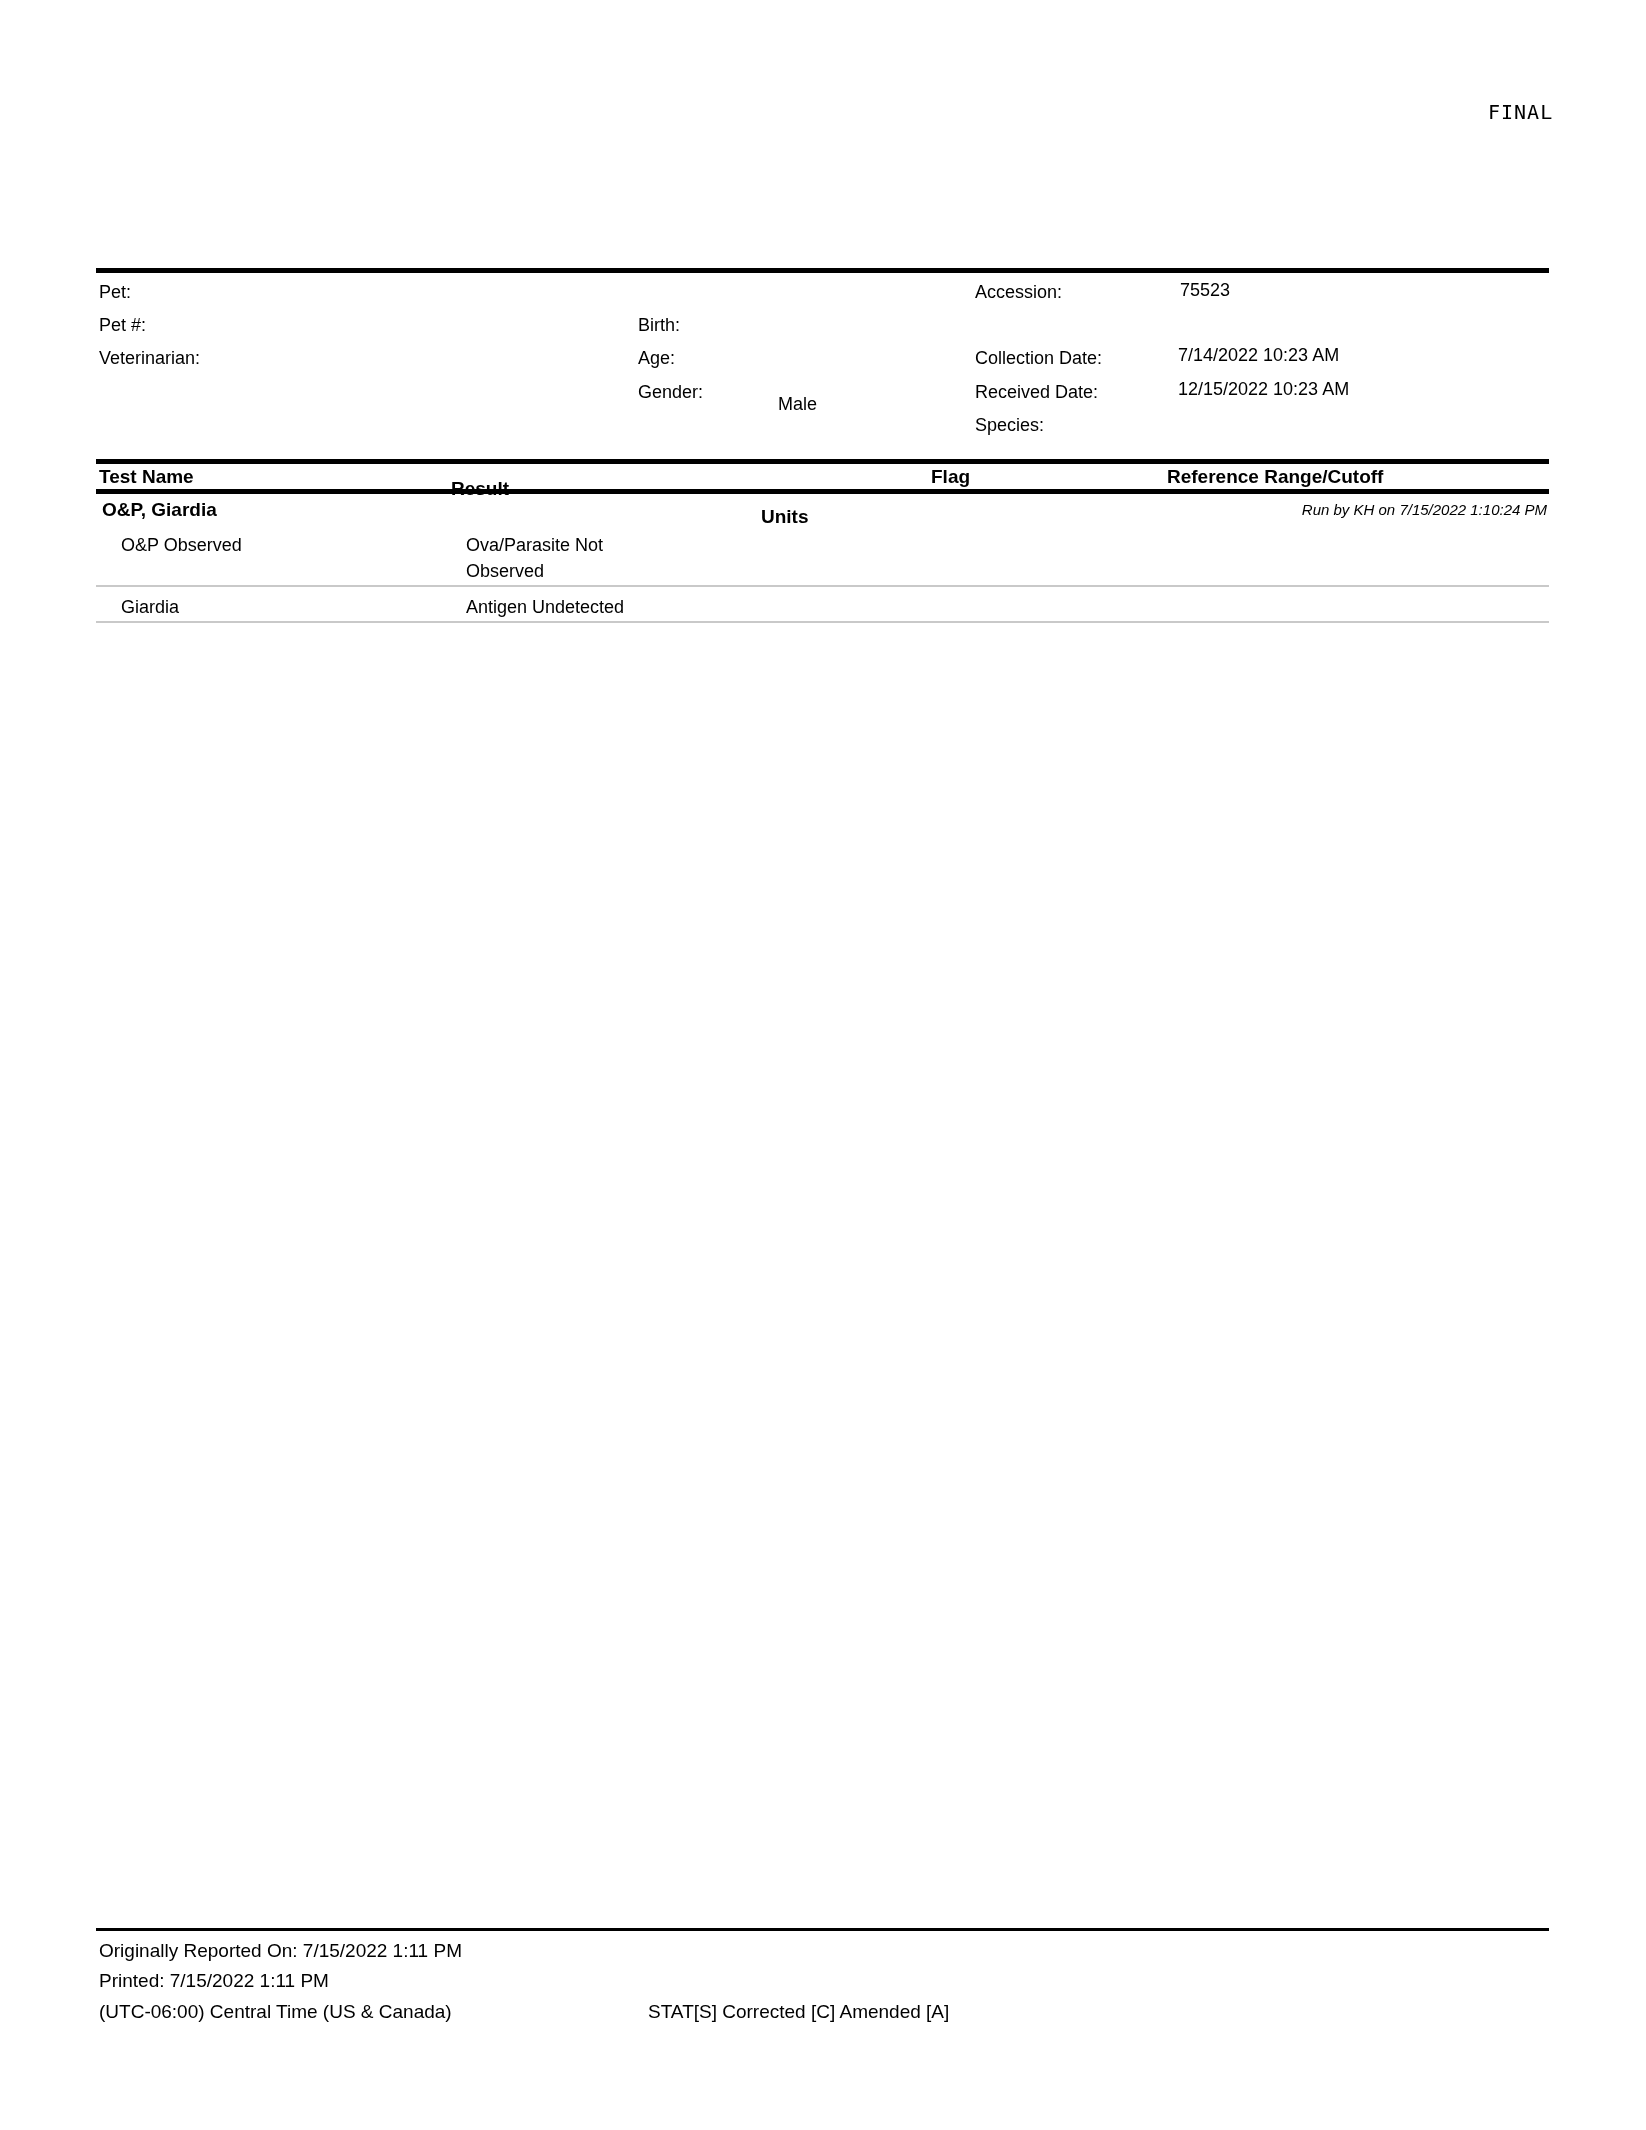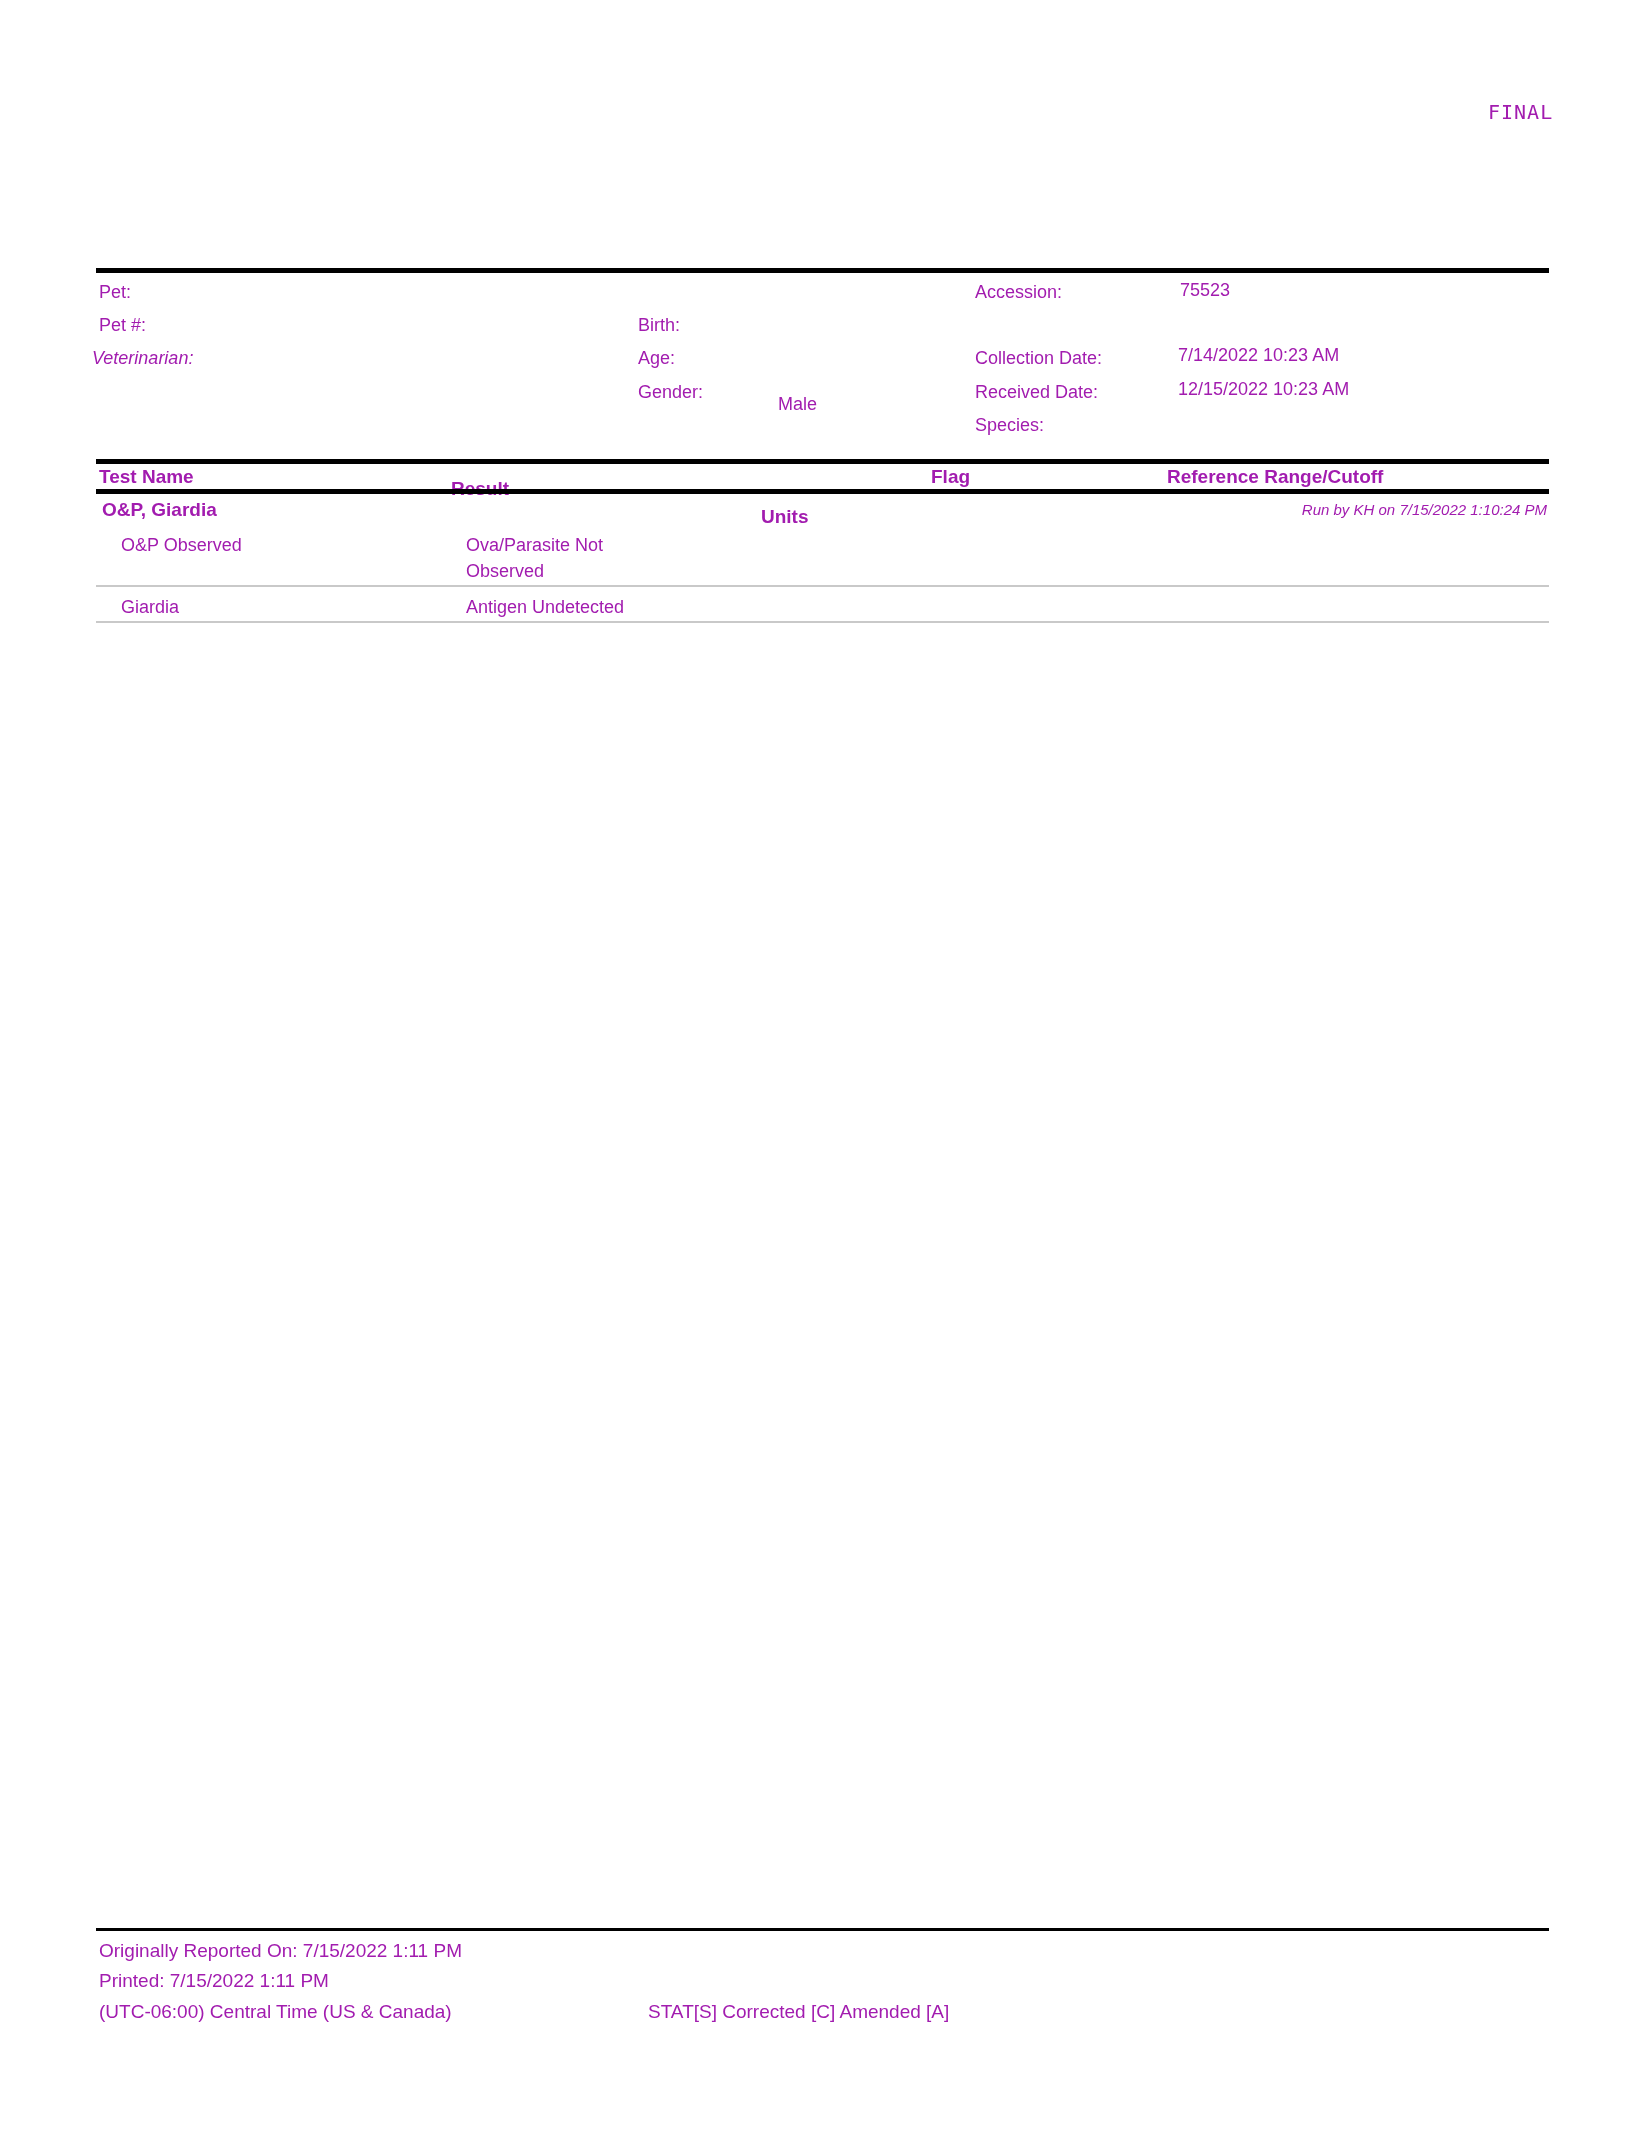--- a/index.html
+++ b/index.html
@@ -1,21 +1,21 @@
 <!DOCTYPE html>
 <html><head>
 <meta charset="utf-8">
 <style>
   html,body { margin:0; padding:0; background:#ffffff; }
   .page {
     position:relative;
     width:1646px;
     height:2058px;
     background:#ffffff;
-    color:#a21caf;
+    color:#000000;
     font-family:"Liberation Sans", sans-serif;
     overflow:hidden;
   }
   .abs { position:absolute; white-space:nowrap; }
   .txt { font-size:18px; line-height:22px; }
   .val { font-size:18px; line-height:22px; }
   .rule { position:absolute; background:#000000; }
   .rule-gray { position:absolute; background:#c9c9c9; }
   .final {
     font-family:"DejaVu Sans Mono", monospace;
@@ -38,21 +38,21 @@
 <body>
 
 <div class="page">
 
   <span class="abs final" style="left:1488px; top:100px;">FINAL</span>
 
   <div class="rule" style="left:96px; top:268px; width:1453px; height:5px;"></div>
 
   <span class="abs txt" style="left:99px; top:281px;">Pet:</span>
   <span class="abs txt" style="left:99px; top:314px;">Pet #:</span>
-  <span class="abs txt" style="left:92px; top:347px;font-style:italic;">Veterinarian:</span>
+  <span class="abs txt" style="left:99px; top:347px;">Veterinarian:</span>
 
   <span class="abs txt" style="left:638px; top:314px;">Birth:</span>
   <span class="abs txt" style="left:638px; top:347px;">Age:</span>
   <span class="abs txt" style="left:638px; top:381px;">Gender:</span>
   <span class="abs val" style="left:778px; top:381px;margin-top:12px;">Male</span>
 
   <span class="abs txt" style="left:975px; top:281px;">Accession:</span>
   <span class="abs val" style="left:1180px; top:279px;">75523</span>
   <span class="abs txt" style="left:975px; top:347px;">Collection Date:</span>
   <span class="abs val" style="left:1178px; top:344px;">7/14/2022 10:23 AM</span>

